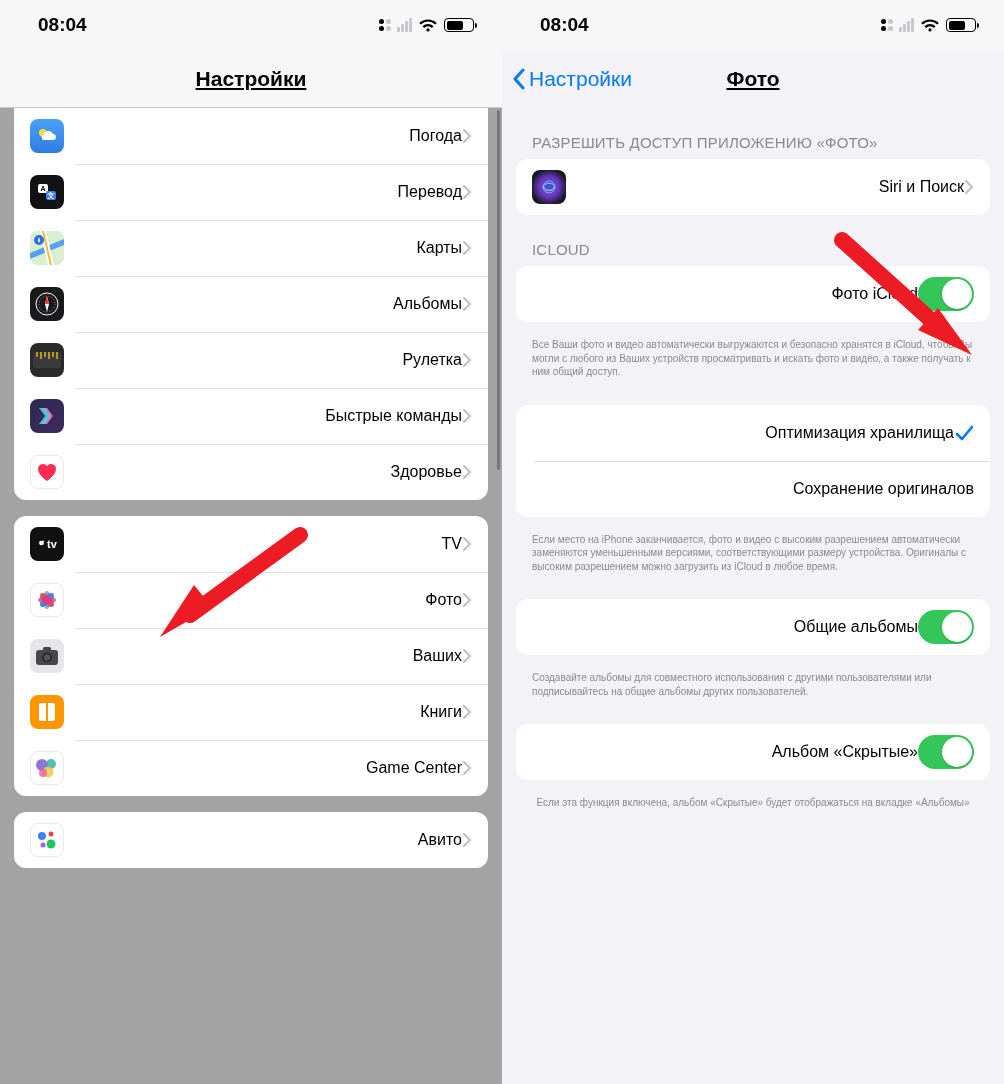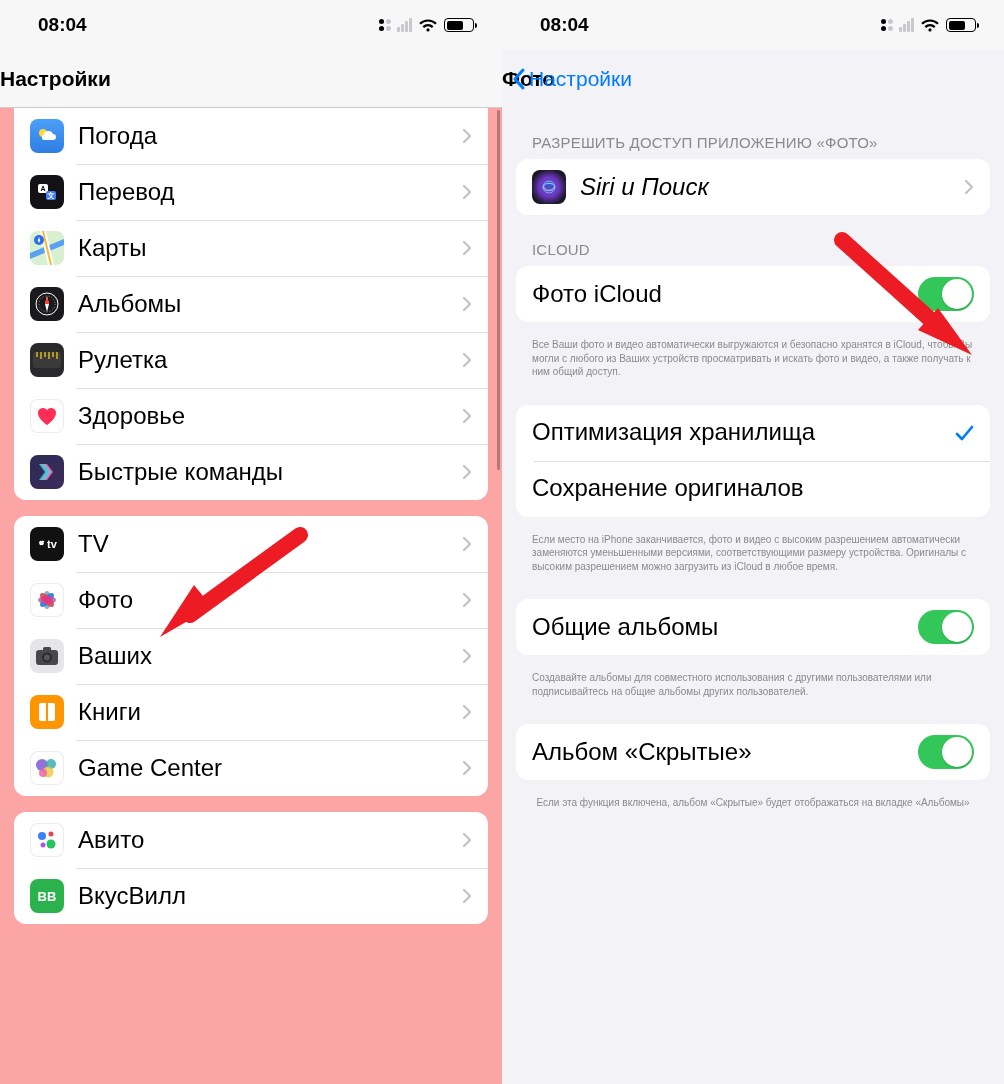--- a/index.html
+++ b/index.html
@@ -8,21 +8,21 @@
       background: #fff;
       width: 1004px;
       height: 1084px;
       overflow: hidden;
       position: relative;
     }
     .screens { display: flex; height: 100%; }
     .screen {
       width: 502px;
       height: 1084px;
-      background: #fca5a5;
+      background: #a3a3a3;
       overflow: hidden;
       position: relative;
     }
     .status-bar {
       height: 50px;
       display: flex;
       justify-content: space-between;
       align-items: center;
       padding: 0 28px 0 38px;
       background: #f7f7f8;
@@ -53,24 +53,25 @@
     .battery::after {
       content:""; position: absolute; right:-4px; top:4px;
       width:2.5px; height:5px; background:#000; border-radius:0 2px 2px 0;
     }
     .battery .fill { position:absolute; left:1.5px; top:1.5px; bottom:1.5px; width: 60%; background:#000; border-radius:2px; }
 
     .nav-header {
       height: 58px;
       display: flex;
       align-items: center;
-      justify-content: flex-start;
+      justify-content: center;
       position: relative;
       background: #f7f7f8;
       border-bottom: 0.5px solid rgba(0,0,0,0.18);
+      text-decoration: underline;
     }
     .nav-title { font-size: 21px; font-weight: 600; }
     .nav-back {
       position: absolute; left: 10px; top: 0; bottom: 0;
       display: flex; align-items: center; gap: 3px;
       color: #007aff; font-size: 21px;
     }
     .nav-back svg { width:14px; height:22px; }
 
     .content { overflow-y: auto; height: calc(1084px - 108px); }
@@ -109,21 +110,21 @@
       height: 0.5px; background: rgba(0,0,0,0.12);
     }
     .row.no-icon + .row.no-icon::before { left: 18px; }
     .row.no-icon::before { left: 18px; }
     .row .icon {
       width: 34px; height: 34px; border-radius: 8px;
       flex-shrink:0; margin-right: 14px;
       display:flex; align-items:center; justify-content:center;
       position: relative; overflow: hidden;
     }
-    .row .label { flex: 1; font-size: 24px; color: #000; line-height: 1.2; }
+    .row .label { flex: 1; font-size: 16px; color: #000; line-height: 1.2; text-align: right; }
     .chevron { width: 10px; height: 16px; flex-shrink:0; }
     .chevron path { stroke:#c4c4c6; stroke-width:2.4; fill:none; stroke-linecap:round; stroke-linejoin:round; }
     .check { width:20px; height:20px; }
     .check path { stroke:#007aff; stroke-width:2.6; fill:none; stroke-linecap:round; stroke-linejoin:round; }
 
     .toggle {
       width: 56px; height: 34px; border-radius: 17px;
       background: #33c759; position: relative; flex-shrink:0;
     }
     .toggle::after {
@@ -265,38 +266,38 @@
                   <line x1="25" y1="1" x2="25" y2="8"></line>
                 </g>
               </svg>
             </div>
           <div class="label">Рулетка</div>
           <svg class="chevron" viewBox="0 0 10 16">
               <path d="M2 2l6 6-6 6"></path>
             </svg>
         </div>
         <div class="row">
-          <div class="icon ic-health">
-              <svg width="22" height="20" viewBox="0 0 22 20">
-                <path d="M11 19s-9-5.7-9-12A5 5 0 0111 4a5 5 0 019 3c0 6.3-9 12-9 12z" fill="#ff2d55"></path>
-              </svg>
-            </div>
-          <div class="label">Здоровье</div>
-          <svg class="chevron" viewBox="0 0 10 16">
-              <path d="M2 2l6 6-6 6"></path>
-            </svg>
-        </div>
-        <div class="row">
           <div class="icon ic-shortcuts">
               <svg width="24" height="24" viewBox="0 0 24 24">
                 <path d="M6 4h6l6 8-6 8H6l6-8z" fill="#ff5da2"></path>
                 <path d="M6 4h6l6 8-6 8H6l6-8z" fill="#4bd0e3" transform="translate(-2,0)" opacity="0.85"></path>
               </svg>
             </div>
           <div class="label">Быстрые команды</div>
+          <svg class="chevron" viewBox="0 0 10 16">
+              <path d="M2 2l6 6-6 6"></path>
+            </svg>
+        </div>
+        <div class="row">
+          <div class="icon ic-health">
+              <svg width="22" height="20" viewBox="0 0 22 20">
+                <path d="M11 19s-9-5.7-9-12A5 5 0 0111 4a5 5 0 019 3c0 6.3-9 12-9 12z" fill="#ff2d55"></path>
+              </svg>
+            </div>
+          <div class="label">Здоровье</div>
           <svg class="chevron" viewBox="0 0 10 16">
               <path d="M2 2l6 6-6 6"></path>
             </svg>
         </div>
       </div>
 
       <div class="group">
         <div class="row">
           <div class="icon ic-tv">
               <span style="color:#fff;font-size:11px;font-weight:600;display:flex;align-items:center;gap:1px"><svg width="9" height="9" viewBox="0 0 20 24">
@@ -379,27 +380,20 @@
                 <circle cx="16" cy="6" r="2.5" fill="#ef4444"></circle>
                 <circle cx="8" cy="17" r="2.5" fill="#a855f7"></circle>
                 <circle cx="16" cy="16" r="4.5" fill="#22c55e"></circle>
               </svg>
             </div>
           <div class="label">Авито</div>
           <svg class="chevron" viewBox="0 0 10 16">
               <path d="M2 2l6 6-6 6"></path>
             </svg>
         </div>
-        <div class="row">
-          <div class="icon ic-vkusvill">BB</div>
-          <div class="label">ВкусВилл</div>
-          <svg class="chevron" viewBox="0 0 10 16">
-              <path d="M2 2l6 6-6 6"></path>
-            </svg>
-        </div>
       </div>
 
     </div>
     <div class="scroll-indicator"></div>
 
     <div class="arrow" style="left:150px; top:525px;">
       <svg width="160" height="120" viewBox="0 0 160 120">
         <path d="M150 10 L40 90" stroke="#ed1c24" stroke-width="16" stroke-linecap="round"></path>
         <polygon points="10,112 62,82 44,60"></polygon>
       </svg>
@@ -436,21 +430,21 @@
             <path d="M11 2L3 11l8 9" stroke="#007aff" stroke-width="3" fill="none" stroke-linecap="round" stroke-linejoin="round"></path>
           </svg>
         <span>Настройки</span>
       </div>
       <div class="nav-title">Фото</div>
     </div>
 
     <div class="content">
 
       <div class="section-header">РАЗРЕШИТЬ ДОСТУП ПРИЛОЖЕНИЮ «ФОТО»</div>
-      <div class="group" style="margin-top:8px;font-style:italic;">
+      <div class="group" style="margin-top:8px;">
         <div class="row">
           <div class="icon ic-siri">
               <svg width="20" height="20" viewBox="0 0 20 20">
                 <circle cx="10" cy="10" r="6" fill="none" stroke="#fff" stroke-width="0.8" opacity="0.6"></circle>
                 <path d="M4 10c2-5 10-5 12 0-2 5-10 5-12 0z" fill="none" stroke="#6ee7f9" stroke-width="1"></path>
                 <path d="M5 10c2 4 8 4 10 0" stroke="#f472b6" stroke-width="1" fill="none"></path>
               </svg>
             </div>
           <div class="label">Siri и Поиск</div>
           <svg class="chevron" viewBox="0 0 10 16">

